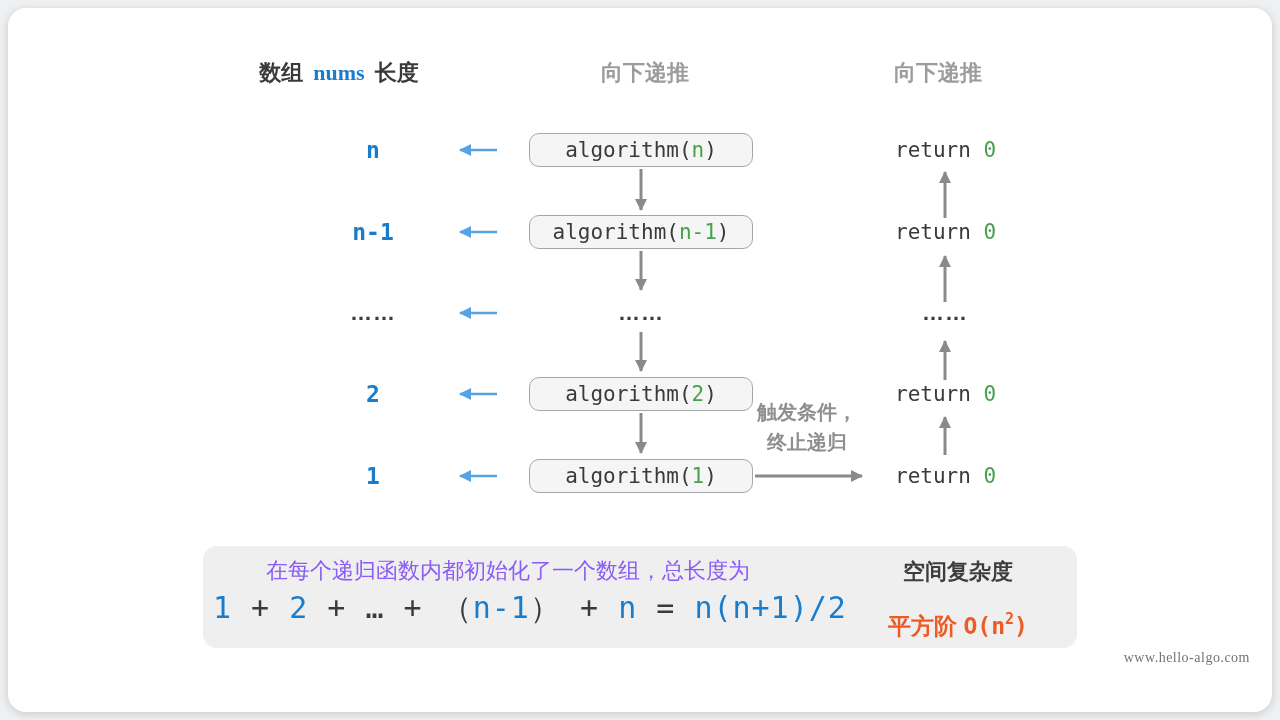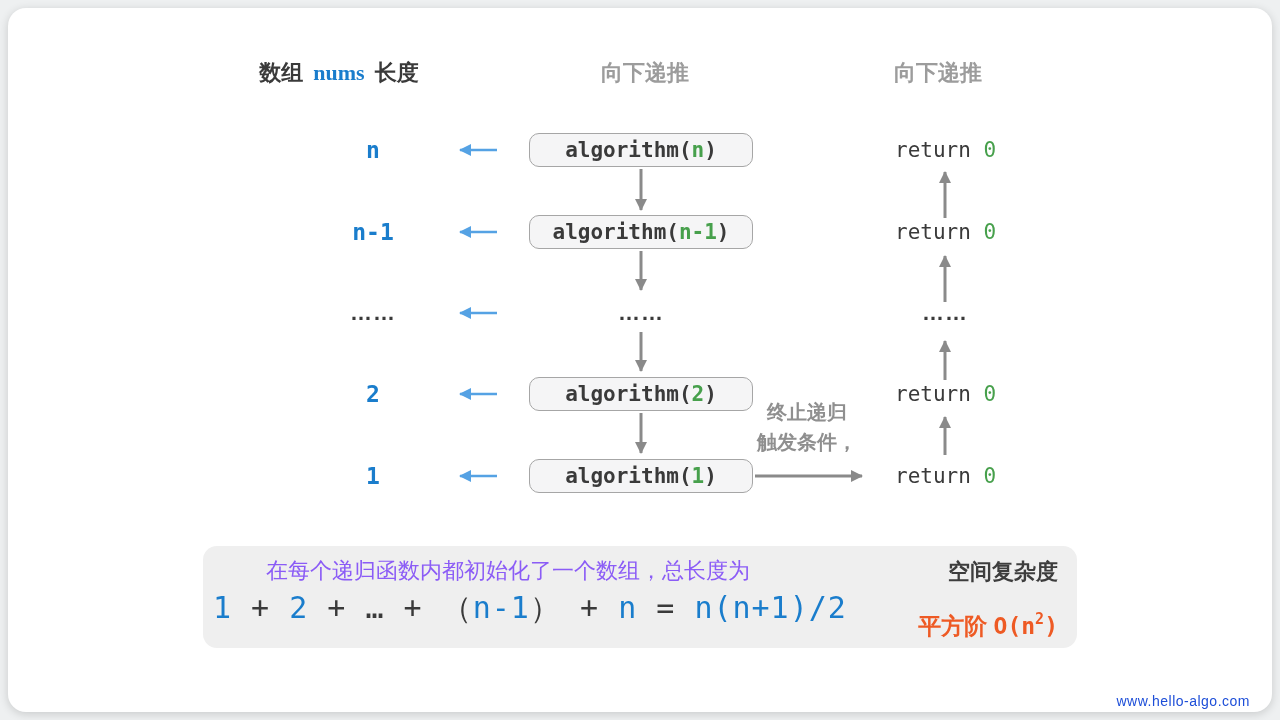--- a/index.html
+++ b/index.html
@@ -8,33 +8,33 @@
   .abs{position:absolute;}
   .hdr{top:60px;height:26px;line-height:26px;font-size:22px;font-weight:700;text-align:center;white-space:nowrap;}
   .hdr-dark{color:#3a3a3a;}
   .hdr-gray{color:#9c9c9c;}
   .code{font-family:Liberation Serif, serif;}
   .blue{color:#1a7dcc;}
   .green{color:#47a04c;}
   .dark{color:#3a3a3a;}
   .row-label{width:160px;text-align:center;font-family:"DejaVu Sans Mono",monospace;font-size:23px;font-weight:700;color:#1a7dcc;line-height:28px;white-space:nowrap;}
   .dots{width:120px;text-align:center;font-size:22px;font-weight:700;color:#3a3a3a;line-height:1;letter-spacing:1px;white-space:nowrap;}
-  .callbox{left:529px;width:224px;height:34px;background:#f5f5f6;border:1.5px solid #a6a6a6;border-radius:10px;box-sizing:border-box;display:flex;align-items:center;justify-content:center;font-family:"DejaVu Sans Mono",monospace;font-size:21px;color:#3a3a3a;white-space:pre;font-weight:bold;}
+  .callbox{left:529px;width:224px;height:34px;background:#f5f5f6;border:1.5px solid #a6a6a6;border-radius:10px;box-sizing:border-box;display:flex;align-items:center;justify-content:center;font-family:"DejaVu Sans Mono",monospace;font-size:21px;color:#3a3a3a;white-space:pre;}
   .ret{left:895px;height:26px;line-height:26px;font-family:"DejaVu Sans Mono",monospace;font-size:21px;color:#3a3a3a;white-space:pre;}
   .trigger{left:742px;width:130px;text-align:center;font-size:20px;font-weight:700;color:#8f8f8f;line-height:30px;}
   #summary-box{left:203px;top:546px;width:874px;height:102px;background:#efefef;border-radius:14px;}
   #summary-text{left:213px;top:557px;width:590px;text-align:center;}
   #summary-line1{font-size:22px;color:#8b5cf6;line-height:28px;}
   #summary-line2{margin-top:8px;font-family:"DejaVu Sans Mono",monospace;font-size:30px;font-weight:400;line-height:30px;letter-spacing:1px;white-space:pre;}
-  #result-block{left:858px;top:558px;width:200px;text-align:right;}
+  #result-block{left:858px;top:558px;width:200px;text-align:center;}
   #result-title{font-size:22px;font-weight:700;color:#3d3d3d;line-height:28px;}
   #result-value{margin-top:19px;font-size:23px;font-weight:700;color:#ee5a24;line-height:30px;white-space:pre;}
   #result-value .bigO{font-family:"DejaVu Sans Mono",monospace;}
   #result-value sup{font-size:15px;position:relative;top:-1px;}
-  #footer{right:30px;top:693px;font-family:Liberation Sans, sans-serif;font-size:14px;color:#1d4ed8;letter-spacing:.5px;}
+  #footer{right:30px;top:650px;font-family:Liberation Serif, serif;font-size:14px;color:#737373;letter-spacing:.5px;}
   svg.overlay{position:absolute;left:0;top:0;pointer-events:none;}
 </style>
 </head>
 <body>
 
 <div id="stage">
   <div id="card"></div>
 
   <svg class="overlay" width="1280" height="720" viewBox="0 0 1280 720">
     <defs>
@@ -97,22 +97,22 @@
 
   <div class="abs row-label" style="left:293px;top:380px;">2</div>
   <div class="abs callbox" style="top:377px;"><span class="dark">algorithm(</span><span class="green">2</span><span class="dark">)</span></div>
   <div class="abs ret" style="top:381px;"><span>return </span><span class="green">0</span></div>
 
   <div class="abs row-label" style="left:293px;top:462px;">1</div>
   <div class="abs callbox" style="top:459px;"><span class="dark">algorithm(</span><span class="green">1</span><span class="dark">)</span></div>
   <div class="abs ret" style="top:463px;"><span>return </span><span class="green">0</span></div>
 
   <div class="abs trigger" style="top:397px;">
+    <div>触发条件，</div>
     <div>终止递归</div>
-    <div>触发条件，</div>
   </div>
 
   <div class="abs" id="summary-box"></div>
   <div class="abs" id="summary-text">
     <div id="summary-line1">在每个递归函数内都初始化了一个数组，总长度为</div>
     <div id="summary-line2"><span class="blue">1</span><span class="dark"> + </span><span class="blue">2</span><span class="dark"> + </span><span class="dark">…</span><span class="dark"> + </span><span class="dark">（</span><span class="blue">n-1</span><span class="dark">）</span><span class="dark"> + </span><span class="blue">n</span><span class="dark"> = </span><span class="blue">n(n+1)/2</span></div>
   </div>
   <div class="abs" id="result-block">
     <div id="result-title">空间复杂度</div>
     <div id="result-value"><span>平方阶 </span><span class="bigO">O(n</span><sup class="bigO">2</sup><span class="bigO">)</span></div>

